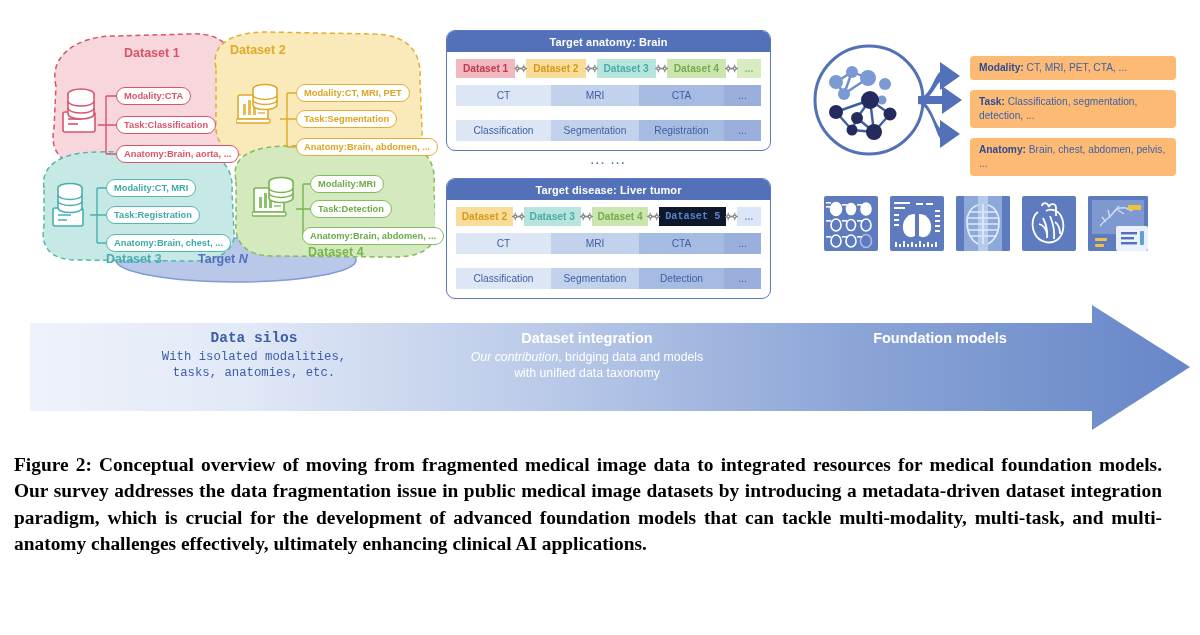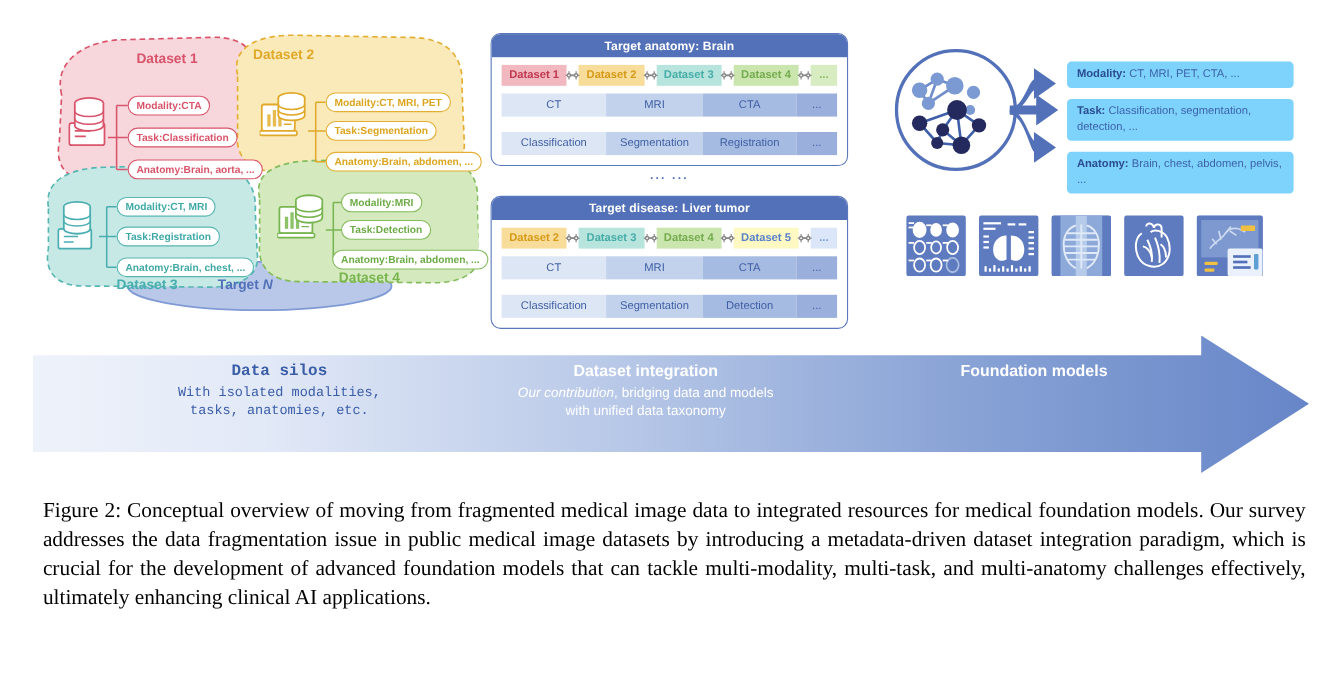--- a/index.html
+++ b/index.html
@@ -55,40 +55,40 @@
     font-size: 10.2px; color: #3f5fa5; white-space: nowrap;
   }
   .ellipsis-mid {
     position: absolute; left: 0; width: 325px; text-align: center;
     font-size: 11px; color: #5271b8; letter-spacing: 2px; font-weight: 700;
   }
 
   
   #foundation { position: absolute; left: 812px; top: 38px; width: 370px; height: 260px; }
   .meta-box {
-    position: absolute; background: #7dd3fc; border-radius: 4px;
+    position: absolute; background: #fdba74; border-radius: 4px;
     font-size: 10.2px; color: #3d62ab; padding: 5px 9px; line-height: 1.35;
   }
   .meta-box b { color: #2b4d92; font-weight: 700; }
 
   .thumb { position: absolute; width: 54px; height: 55px; border-radius: 2px; overflow: hidden; }
 
   
   #banner { position: absolute; left: 30px; top: 305px; width: 1160px; height: 125px; }
   .band-text { position: absolute; text-align: center; color: #ffffff; }
   .band-title { font-size: 14.5px; font-weight: 700; margin-bottom: 3px; }
   .band-sub { font-size: 12.3px; line-height: 1.32; }
   .band-sub i { font-style: italic; }
   .dark-blue { color: #3a5da8 !important; font-family: Liberation Mono, monospace; }
 
   
   #caption {
-    position: absolute; left: 39px; top: 452px; width: 1148px;
+    position: absolute; left: 14px; top: 452px; width: 1148px;
     font-family: "Liberation Serif", serif; font-size: 19.4px;
-    line-height: 1.365; color: #000; text-align: justify;
+    line-height: 1.365; color: #000; text-align: justify; font-weight: bold;
   }
   #caption .lead { }
 </style>
 </head>
 <body>
 
 <div id="root">
 
   <div id="figure">
 
@@ -344,21 +344,21 @@
                   <circle cx="18" cy="7" r="4"></circle>
                   <rect x="8" y="5.5" width="8" height="3"></rect>
                   <rect x="5" y="0" width="2" height="14"></rect>
                   <rect x="17" y="0" width="2" height="14"></rect>
                   <rect x="0" y="6" width="12" height="2"></rect>
                   <rect x="12" y="6" width="12" height="2"></rect>
                 </g>
                 <circle cx="6" cy="7" r="1.5" fill="#fff"></circle>
                 <circle cx="18" cy="7" r="1.5" fill="#fff"></circle>
               </svg>
-            <div class="ds-chip" style="background:#fef9c3;color:#5b82c9;max-width:78px;">Dataset 5</div>
+            <div class="ds-chip" style="background:#0f172a;color:#5b82c9;max-width:78px;font-family:Liberation Mono, monospace;">Dataset 5</div>
             <svg class="gear" viewBox="0 0 24 14">
                 <g fill="#8a8a8a">
                   <circle cx="6" cy="7" r="4"></circle>
                   <circle cx="18" cy="7" r="4"></circle>
                   <rect x="8" y="5.5" width="8" height="3"></rect>
                   <rect x="5" y="0" width="2" height="14"></rect>
                   <rect x="17" y="0" width="2" height="14"></rect>
                   <rect x="0" y="6" width="12" height="2"></rect>
                   <rect x="12" y="6" width="12" height="2"></rect>
                 </g>

